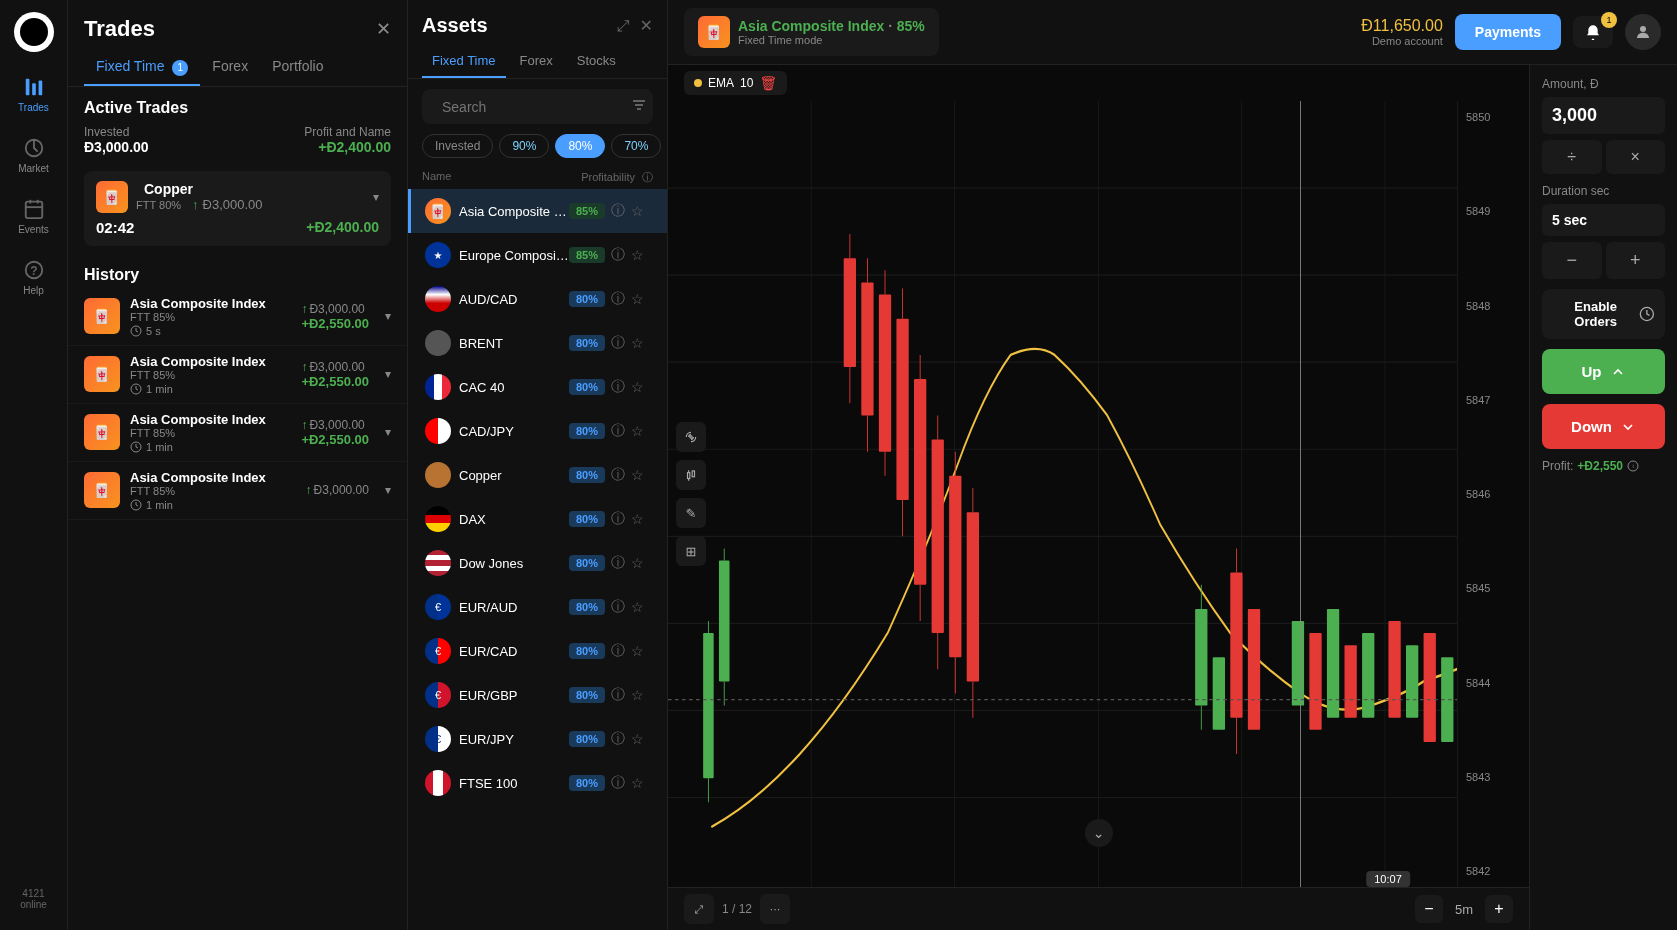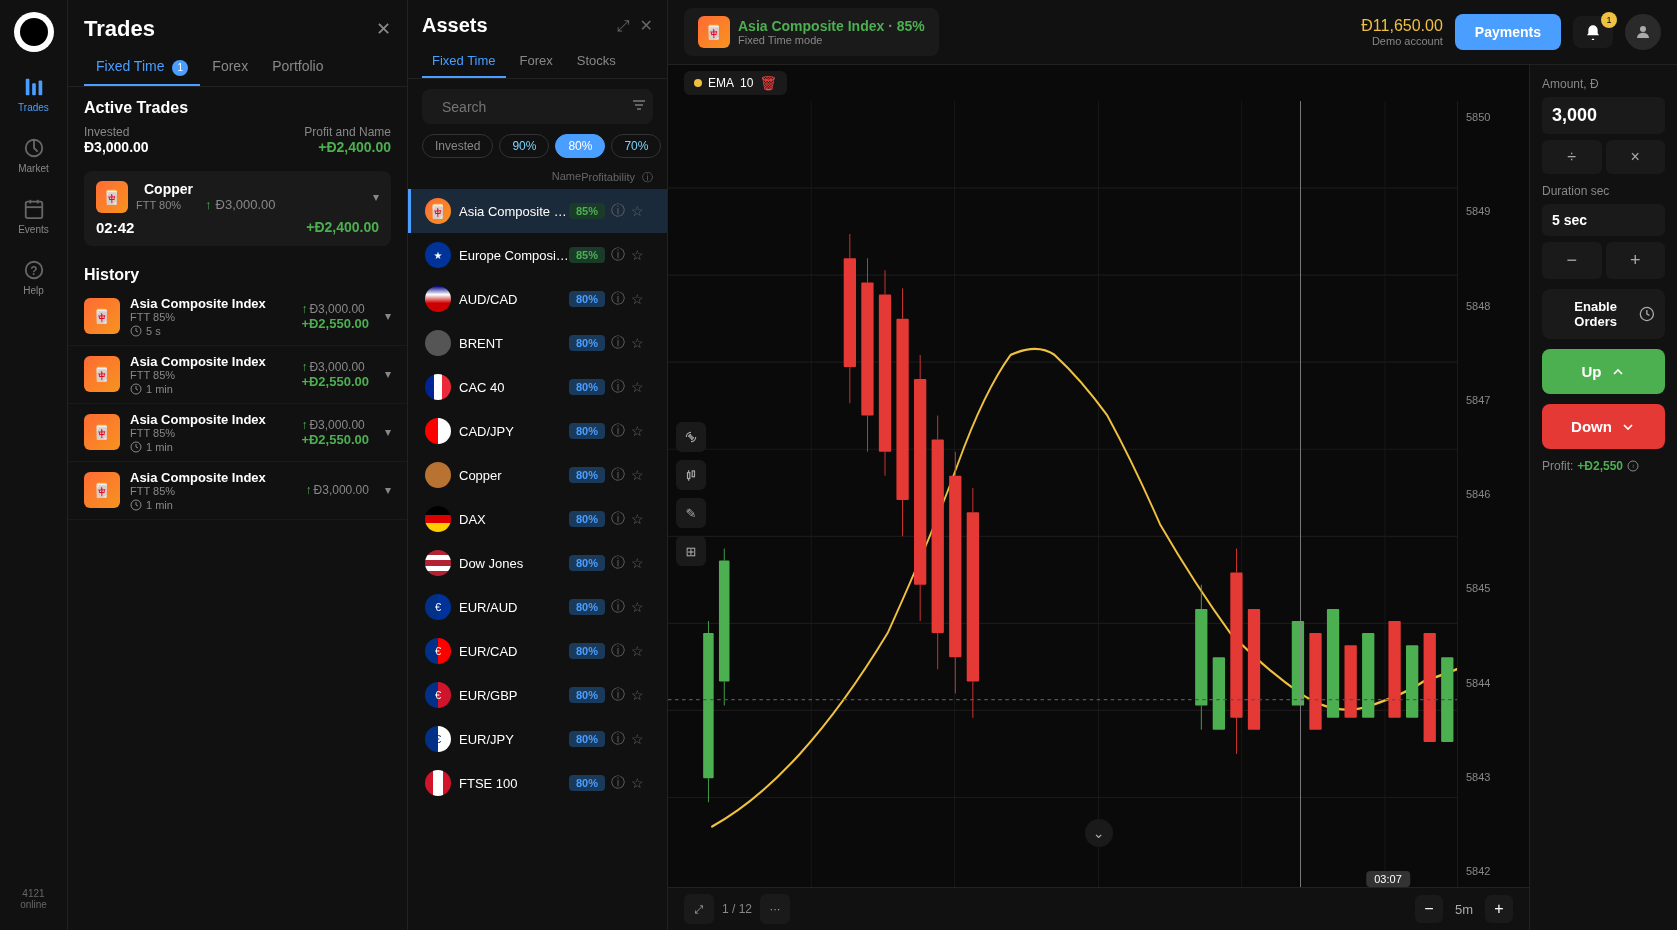--- a/index.html
+++ b/index.html
@@ -64,21 +64,21 @@
     .assets-tab { padding: 8px 10px; font-size: 13px; color: #888; cursor: pointer; border-bottom: 2px solid transparent; }
     .assets-tab.active { color: #4a9eff; border-bottom-color: #4a9eff; }
     .search-bar { display: flex; align-items: center; gap: 8px; margin: 10px 14px; background: #1a1a1a; border-radius: 8px; padding: 8px 12px; }
     .search-input { background: none; border: none; color: #fff; font-size: 14px; flex: 1; outline: none; }
     .filter-btn { background: none; border: none; color: #888; cursor: pointer; }
     .profit-filters { display: flex; align-items: center; padding: 0 14px 8px; gap: 6px; overflow-x: auto; }
     .filter-chip { padding: 4px 12px; border-radius: 20px; font-size: 12px; cursor: pointer; border: 1px solid #333; color: #7dd3fc; background: none; white-space: nowrap; }
     .filter-chip.active { background: #4a9eff; border-color: #4a9eff; color: #fff; }
     .filter-chip.fav { background: none; color: #888; }
 
-    .assets-list-header { display: flex; justify-content: flex-end; padding: 4px 14px; }
+    .assets-list-header { display: flex; justify-content: space-between; padding: 4px 14px; }
     .assets-list-label { font-size: 11px; color: #666; }
     .assets-list { flex: 1; overflow-y: auto; }
     .asset-row { display: flex; align-items: center; padding: 9px 14px; cursor: pointer; border-left: 3px solid transparent; }
     .asset-row.active { background: #1a2a3a; border-left-color: #4a9eff; }
     .asset-flag { width: 26px; height: 26px; border-radius: 50%; overflow: hidden; flex-shrink: 0; display: flex; align-items: center; justify-content: center; font-size: 14px; }
     .asset-name { flex: 1; font-size: 13px; margin-left: 8px; }
     .asset-pct-badge { padding: 2px 7px; border-radius: 4px; font-size: 11px; font-weight: 600; }
     .pct-blue { background: #1a3a5c; color: #4a9eff; }
     .pct-green { background: #1a3a2a; color: #4caf50; }
     .asset-actions { display: flex; gap: 6px; margin-left: 6px; }
@@ -228,21 +228,21 @@
         <div class="invested-value profit-value">+Ð2,400.00</div>
       </div>
     </div>
 
     <div class="trade-card">
       <div class="trade-card-header">
         <div style="display:flex;align-items:center">
           <div class="trade-asset-icon">🀄</div>
           <div style="margin-left:8px">
             <div class="trade-name">Copper</div>
-            <div style="display:flex;gap:24px;align-items:center">
+            <div style="display:flex;gap:11px;align-items:center">
               <span class="trade-ftt">FTT 80%</span>
               <span class="trade-amount">
                 <span style="color:#4caf50">↑</span>
                 <span>Ð3,000.00</span>
               </span>
             </div>
           </div>
         </div>
         <span class="chevron-down">▾</span>
       </div>
@@ -680,21 +680,21 @@
             <line x1="0" y1="495" x2="980" y2="495" stroke="#555" stroke-width="1" stroke-dasharray="4,4"></line>
 
             <line x1="720" y1="0" x2="720" y2="650" stroke="#888" stroke-width="1"></line>
           </svg>
 
           <div class="price-marker" style="top:488px;right:2px">
             <span>5844.85</span>
           </div>
 
           <div class="time-marker" style="bottom:0;left:720px;transform:translateX(-50%)">
-            <span>03:07</span>
+            <span>10:07</span>
           </div>
 
           <div style="position:absolute;bottom:40px;left:50%;transform:translateX(-50%)">
             <div style="background:#1a1a1a;border-radius:50%;width:28px;height:28px;display:flex;align-items:center;justify-content:center;cursor:pointer;font-size:14px;color:#aaa">⌄</div>
           </div>
         </div>
 
         <div class="chart-price-axis">
           <span>5850</span>
           <span>5849</span>

